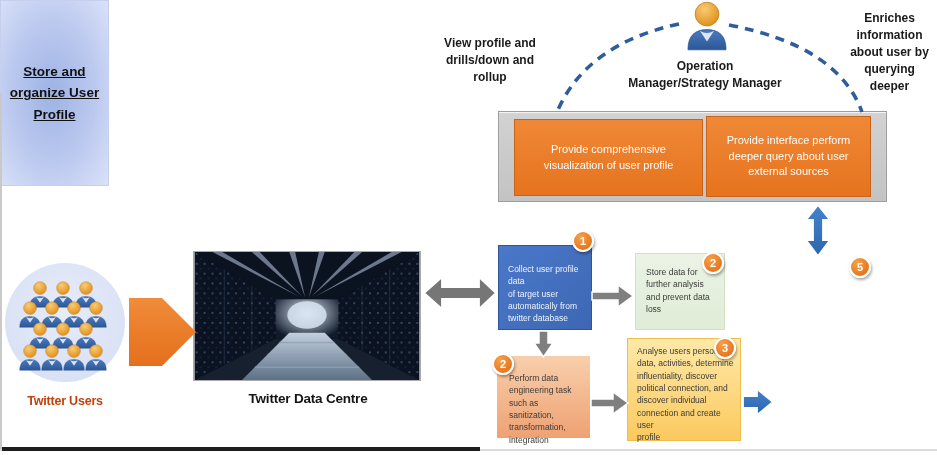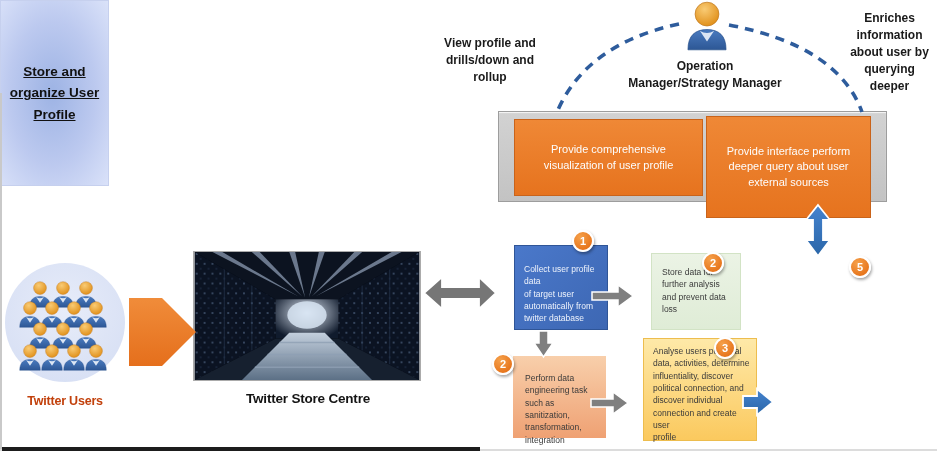--- a/index.html
+++ b/index.html
@@ -20,24 +20,24 @@
   #note-right { left:842px; top:10px; width:95px; }
 
   
   #panel { position:absolute; left:498px; top:111px; width:389px; height:91px;
            background:linear-gradient(180deg,#d2d2d2,#c3c3c3);
            border:1px solid #9d9d9d; box-shadow:inset 0 1px 1px rgba(255,255,255,.8); }
   .panel-box { position:absolute; background:linear-gradient(180deg,#ef8836,#e6731e);
            border:1px solid #c9631a; color:#fdfdfd; display:flex; align-items:center; justify-content:center;
            text-align:center; font-size:11px; line-height:1.4; }
   #panel-box-1 { left:15px; top:7px;  width:189px; height:77px; }
-  #panel-box-2 { left:207px; top:4px; width:165px; height:102px; }
-
-  
-  .step-box { position:absolute; font-size:8.5px; line-height:1.45; color:#3a3a3a;margin-left:16px; }
+  #panel-box-2 { left:207px; top:4px; width:165px; height:81px; }
+
+  
+  .step-box { position:absolute; font-size:8.5px; line-height:1.45; color:#3a3a3a; }
   #box-collect { left:498px; top:245px; width:94px; height:85px;
            background:linear-gradient(135deg,#4a78ca,#3d67b3);
            border:1px solid #2f5597; color:#eef3fc; padding:17px 5px 5px 9px; }
   #box-storedata { left:635px; top:253px; width:90px; height:77px;
            background:linear-gradient(180deg,#ebf3e5,#dfecd6);
            border:1px solid #d2e3c5; padding:12px 6px 6px 10px; }
   #box-engineering { left:497px; top:356px; width:93px; height:82px;
            background:linear-gradient(180deg,#f8cfab,#efa173); padding:16px 6px 6px 12px; }
   #box-analyse { left:627px; top:338px; width:114px; height:103px;
            background:linear-gradient(180deg,#fee9a8,#fbc95e);
@@ -184,21 +184,21 @@
       <polygon points="0,130 82,88 146,88 228,130" fill="#16202f"></polygon>
       <ellipse cx="114" cy="64" rx="20" ry="14" fill="#d7e4f2" opacity="0.85"></ellipse>
       <polygon points="96,82 132,82 180,130 48,130" fill="url(#walkG)"></polygon>
       <g stroke="#8fa0b4" stroke-width="1.5" opacity="0.8">
         <line x1="86" y1="92" x2="142" y2="92"></line>
         <line x1="74" y1="104" x2="154" y2="104"></line>
         <line x1="61" y1="117" x2="167" y2="117"></line>
       </g>
     </svg>
   </div>
-  <div id="dc-label">Twitter Store Centre</div>
+  <div id="dc-label">Twitter Data Centre</div>
 
   <div id="box-collect" class="step-box pre">Collect user profile data
 of target user
 automatically from
 twitter database</div>
   <div id="box-storedata" class="step-box pre">Store data for
 further analysis
 and prevent data
 loss</div>
   <div id="box-engineering" class="step-box pre">Perform data

